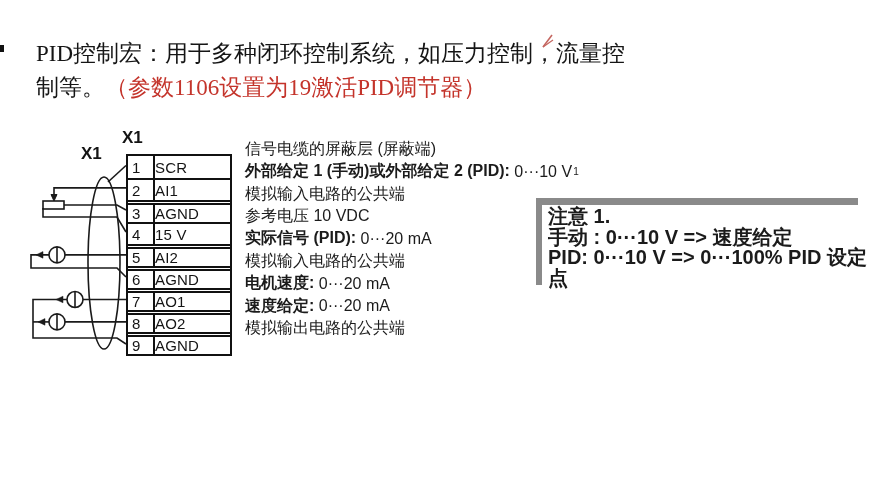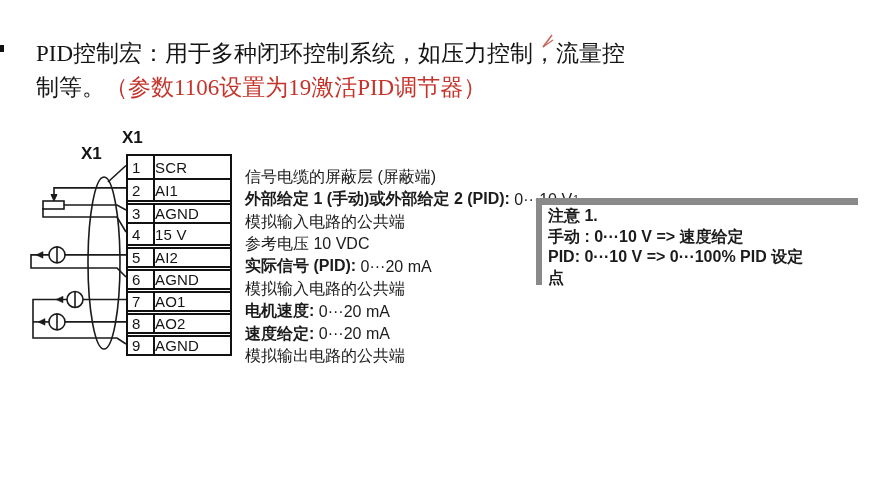--- a/index.html
+++ b/index.html
@@ -31,33 +31,33 @@
           border:2px solid #111;box-sizing:border-box;background:#fff;}
   .t-row{display:grid;grid-template-columns:27px 1fr;box-sizing:border-box;}
   .t-row + .t-row{border-top:2px solid #111;}
   .t-row.dbl{border-top:5px double #111 !important;}
   .t-num,.t-name{display:flex;align-items:center;font-size:15px;color:#141414;
                  letter-spacing:.2px;}
   .t-num{padding-left:4px;border-right:2px solid #111;}
   .t-name{}
 
   
-  .descs{position:absolute;left:245px;top:166px;width:400px;}
+  .descs{position:absolute;left:245px;top:138px;width:400px;}
   .desc-line{height:22.44px;display:flex;align-items:center;white-space:pre;
              font-size:16px;color:#1b1b1b;}
   .desc-line b{font-weight:bold;}
   .desc-line sup{font-size:10px;line-height:0;margin-left:1px;}
 
   
   .note-topbar{position:absolute;left:536px;top:198px;width:322px;height:7px;
                background:var(--note-gray,#8a8a8a);}
   .note-leftbar{position:absolute;left:536px;top:198px;width:6px;height:87px;
                 background:var(--note-gray,#8a8a8a);}
   .note-text{position:absolute;left:548px;top:206px;width:320px;
-             font-size:16px;font-weight:bold;line-height:20.6px;color:#1b1b1b;
+             font-size:20px;font-weight:bold;line-height:20.6px;color:#1b1b1b;
              white-space:nowrap;}
 </style>
 </head>
 <body>
 
 <div class="stage">
 
   <div class="corner-dot"></div>
 
   <div class="title">

